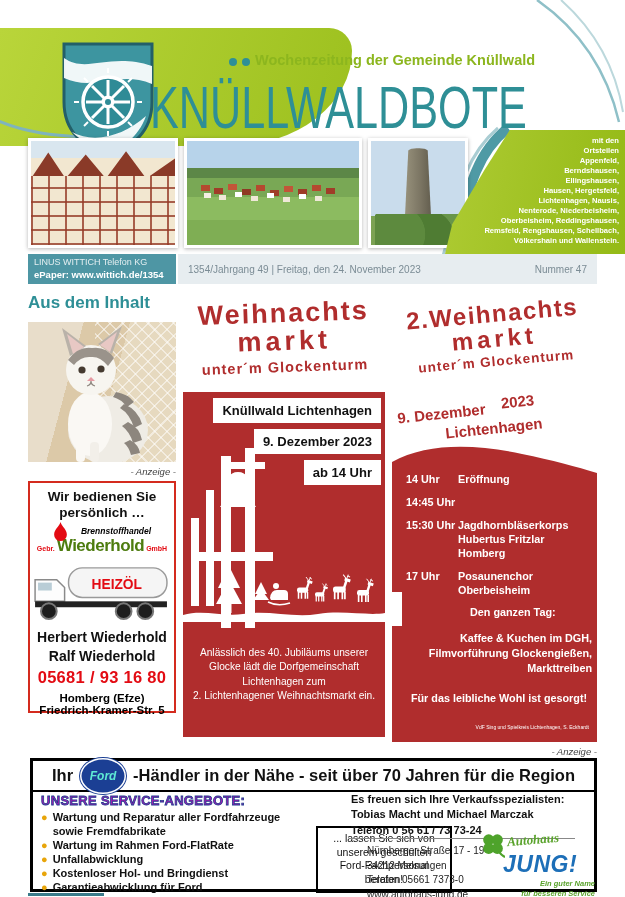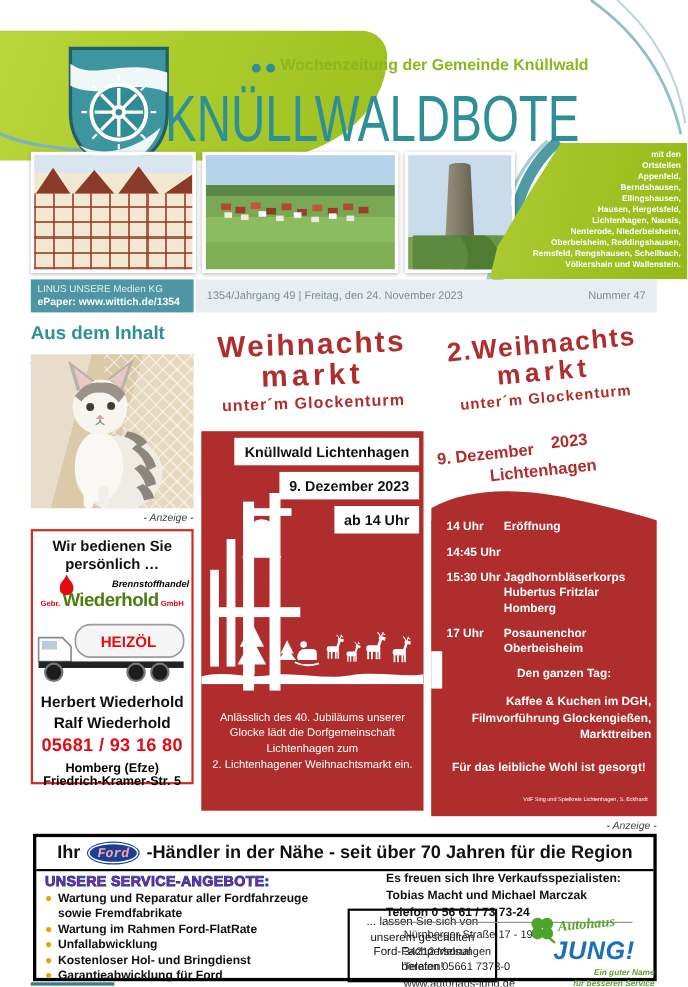--- a/index.html
+++ b/index.html
@@ -62,21 +62,21 @@
     background:linear-gradient(105deg,#e8ddca 0 30%,#dcc9a8 30% 55%,#e6d9bf 55% 100%);}
   .cat-mesh{position:absolute;right:0;top:0;width:55%;height:100%;
     background:repeating-linear-gradient(45deg,rgba(255,255,255,.5) 0 1.5px,transparent 1.5px 9px),
                repeating-linear-gradient(-45deg,rgba(255,255,255,.5) 0 1.5px,transparent 1.5px 9px);}
   .anz{font-style:italic;font-size:9.5px;color:#444;text-align:right;}
   .anz1{position:absolute;left:28px;top:466px;width:148px;}
   .wieder{position:absolute;left:28px;top:481px;width:148px;height:232px;border:2px solid #d42b1e;
     box-sizing:border-box;text-align:center;padding:6px 2px;}
   .w-intro{font-size:13.5px;font-weight:bold;line-height:1.18;white-space:pre-line;color:#111;}
   .w-logo{margin-top:5px;position:relative;height:32px;}
-  .w-logo-top{font-size:8.5px;font-weight:bold;font-style:italic;margin-left:28px;text-align:right;}
+  .w-logo-top{font-size:8.5px;font-weight:bold;font-style:italic;margin-left:28px;}
   .w-logo-row{display:flex;align-items:baseline;justify-content:center;gap:2px;}
   .w-small{font-size:7px;font-weight:bold;color:#e30b13;}
   .w-main{font-size:17px;font-weight:bold;letter-spacing:-.5px;color:#4d7c0f;}
   .w-flame{position:absolute;left:22px;top:-4px;}
   .w-truck{margin-top:2px;}
   .w-name{font-size:14px;font-weight:bold;margin-top:3px;color:#111;}
   .w-phone{font-size:16.5px;font-weight:bold;color:#e30b13;margin-top:4px;letter-spacing:.3px;}
   .w-city{font-size:11.5px;font-weight:bold;margin-top:5px;}
   .w-street{font-size:11.5px;font-weight:bold;}
 
@@ -116,23 +116,23 @@
   .allday-b{font-size:10.8px;font-weight:bold;text-align:right;margin-top:13px;line-height:1.4;white-space:pre-line;}
   .closing{font-size:10.8px;font-weight:bold;text-align:center;margin-top:15px;}
   .credit{position:absolute;right:8px;bottom:12px;font-size:5px;color:#fff;z-index:1;}
   .anz2{position:absolute;left:392px;top:746px;width:205px;}
 
   
   .ford{position:absolute;left:30px;top:758px;width:567px;height:134px;border:3px solid #000;
     box-sizing:border-box;background:#fff;}
   .ford-head{height:29px;border-bottom:2px solid #000;display:flex;align-items:center;
     justify-content:center;gap:7px;font-weight:bold;font-size:16.5px;color:#111;}
-  .ford-oval{width:46px;height:19px;background:#1b3f94;border-radius:50%;
-    box-shadow:inset 0 0 0 1.5px #fff,0 0 0 1px #1b3f94;color:#fca5a5;display:flex;align-items:center;
-    justify-content:center;font-family:Liberation Mono, monospace;font-style:italic;font-weight:bold;font-size:12px;}
+  .ford-oval{width:46px;height:36px;background:#1b3f94;border-radius:50%;
+    box-shadow:inset 0 0 0 1.5px #fff,0 0 0 1px #1b3f94;color:#5eead4;display:flex;align-items:center;
+    justify-content:center;font-family:Liberation Sans, sans-serif;font-style:italic;font-weight:bold;font-size:12px;}
   .ford-body{position:relative;height:98px;}
   .svc-head{position:absolute;left:8px;top:1px;font-size:13px;font-weight:bold;color:#a21caf;
     -webkit-text-stroke:.8px #1d3d8f;letter-spacing:.3px;}
   .svc-list{position:absolute;left:8px;top:18px;width:290px;}
   .svc-item{display:flex;gap:5px;font-size:11px;font-weight:bold;line-height:1.28;color:#111;}
   .svc-item .bullet{color:#e8a50a;flex:none;}
   .svc-text{white-space:pre-line;}
   .advice{position:absolute;left:283px;top:34px;width:128px;border:2px solid #000;padding:4px 2px;
     text-align:center;font-weight:normal;font-size:10.5px;line-height:1.3;white-space:pre-line;color:#111;}
   .sales{position:absolute;left:318px;top:0;width:246px;font-weight:bold;font-size:11px;line-height:1.4;color:#111;}
@@ -211,21 +211,21 @@
 Berndshausen,
 Ellingshausen,
 Hausen, Hergetsfeld,
 Lichtenhagen, Nausis,
 Nenterode, Niederbeisheim,
 Oberbeisheim, Reddingshausen,
 Remsfeld, Rengshausen, Schellbach,
 Völkershain und Wallenstein.</div>
 
   <div class="pubbox">
-    <div class="pub1">LINUS UNSERE Medien KG</div>
+    <div class="pub1">LINUS WITTICH Telefon KG</div>
     <div class="pub2">ePaper: www.wittich.de/1354</div>
   </div>
   <div class="issuebar">
     <span>1354/Jahrgang 49  |  Freitag, den 24. November 2023</span>
     <span>Nummer 47</span>
   </div>
 
   <div class="inhalt-h">Aus dem Inhalt</div>
   <div class="cat">
     <div class="cat-mesh"></div>

